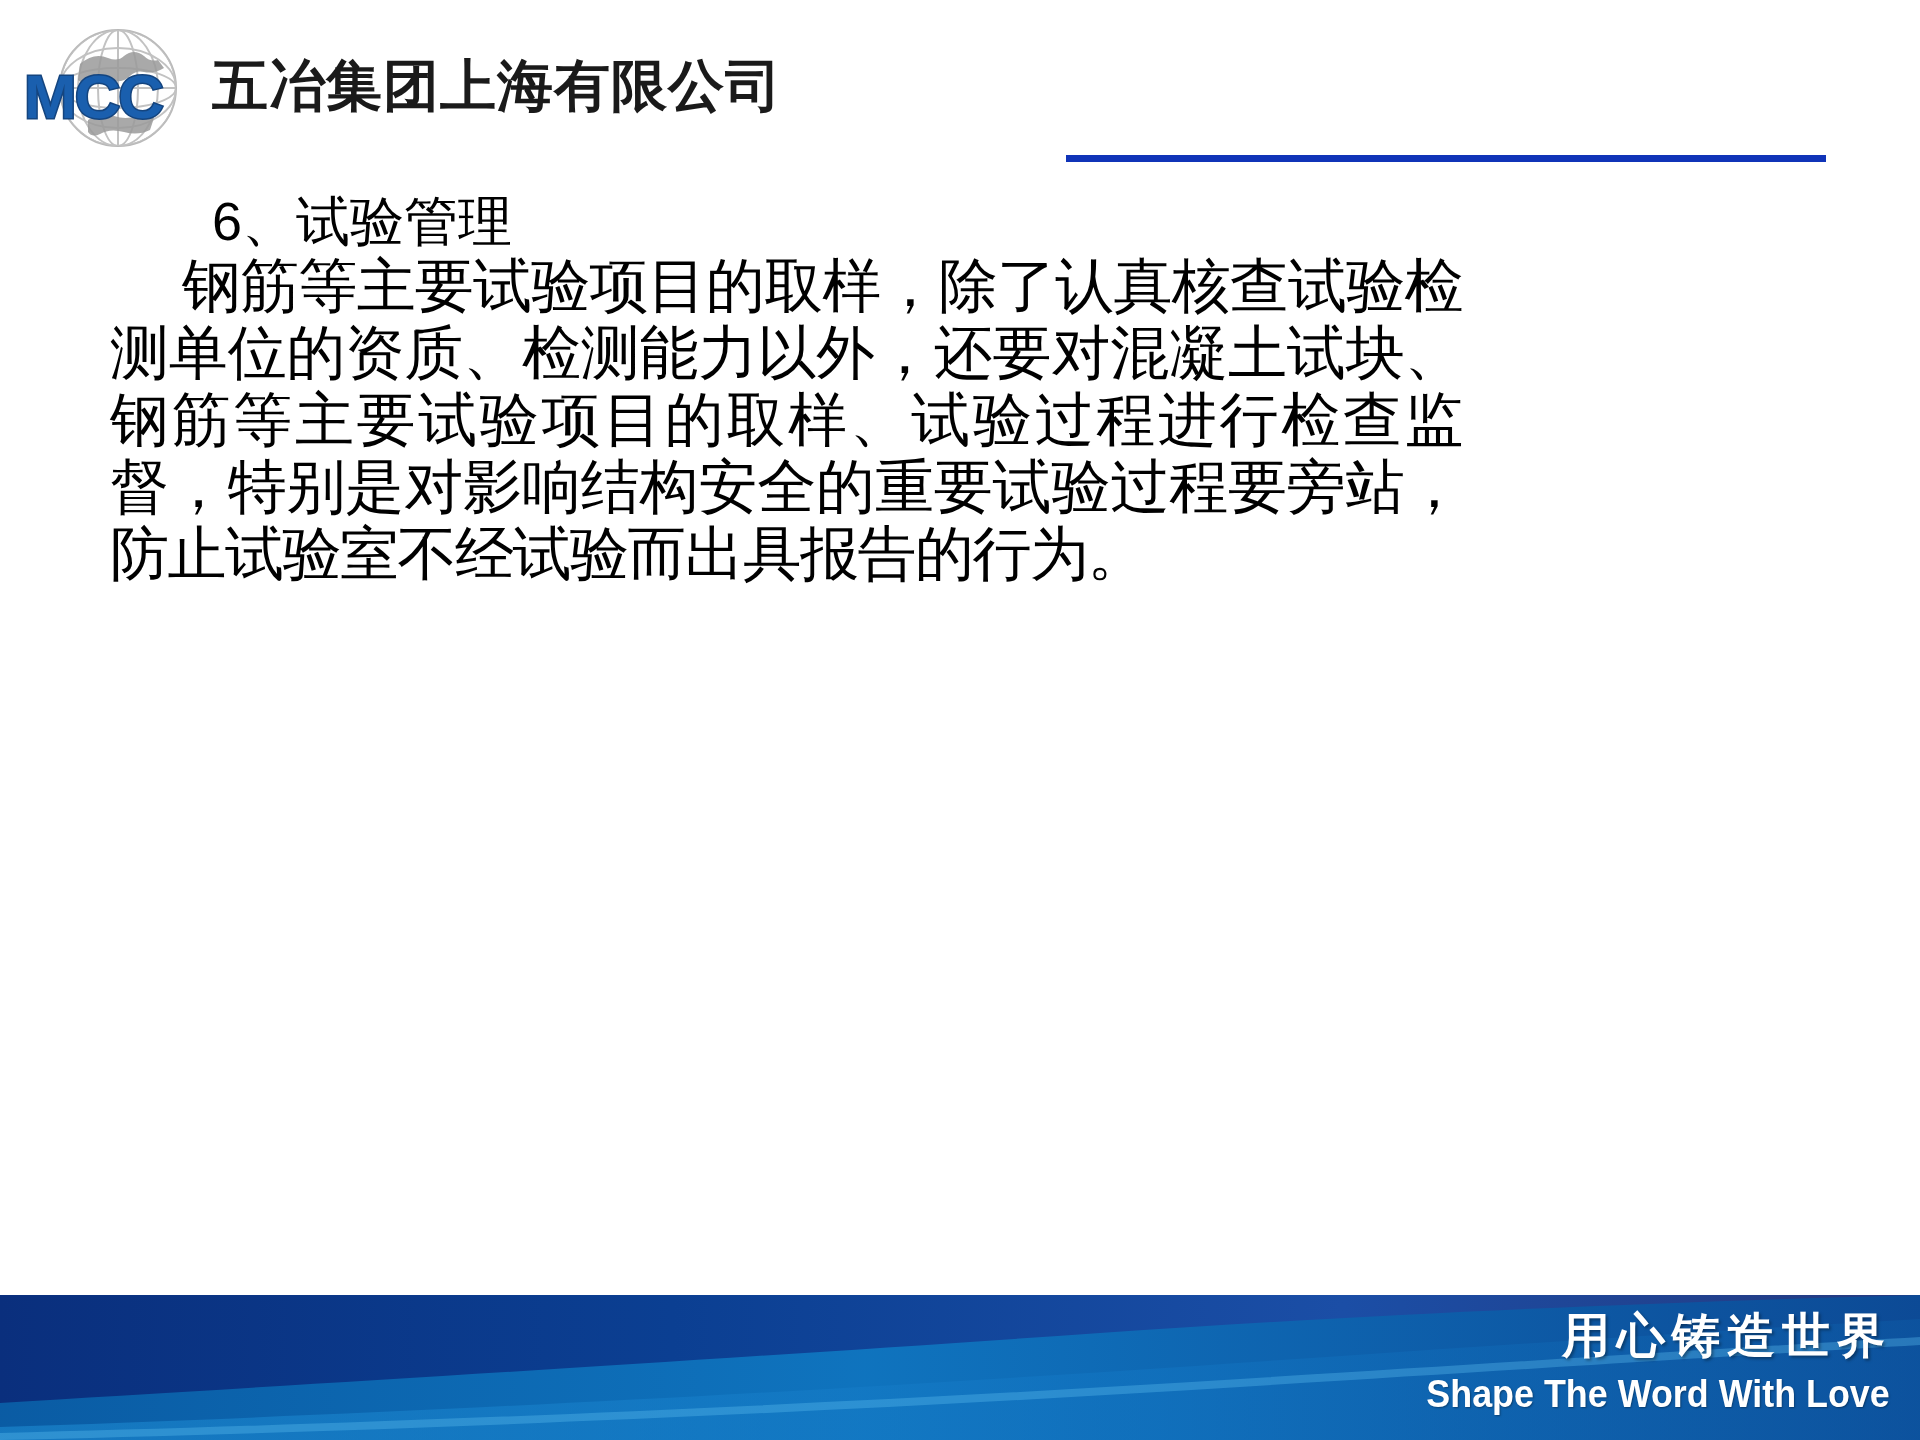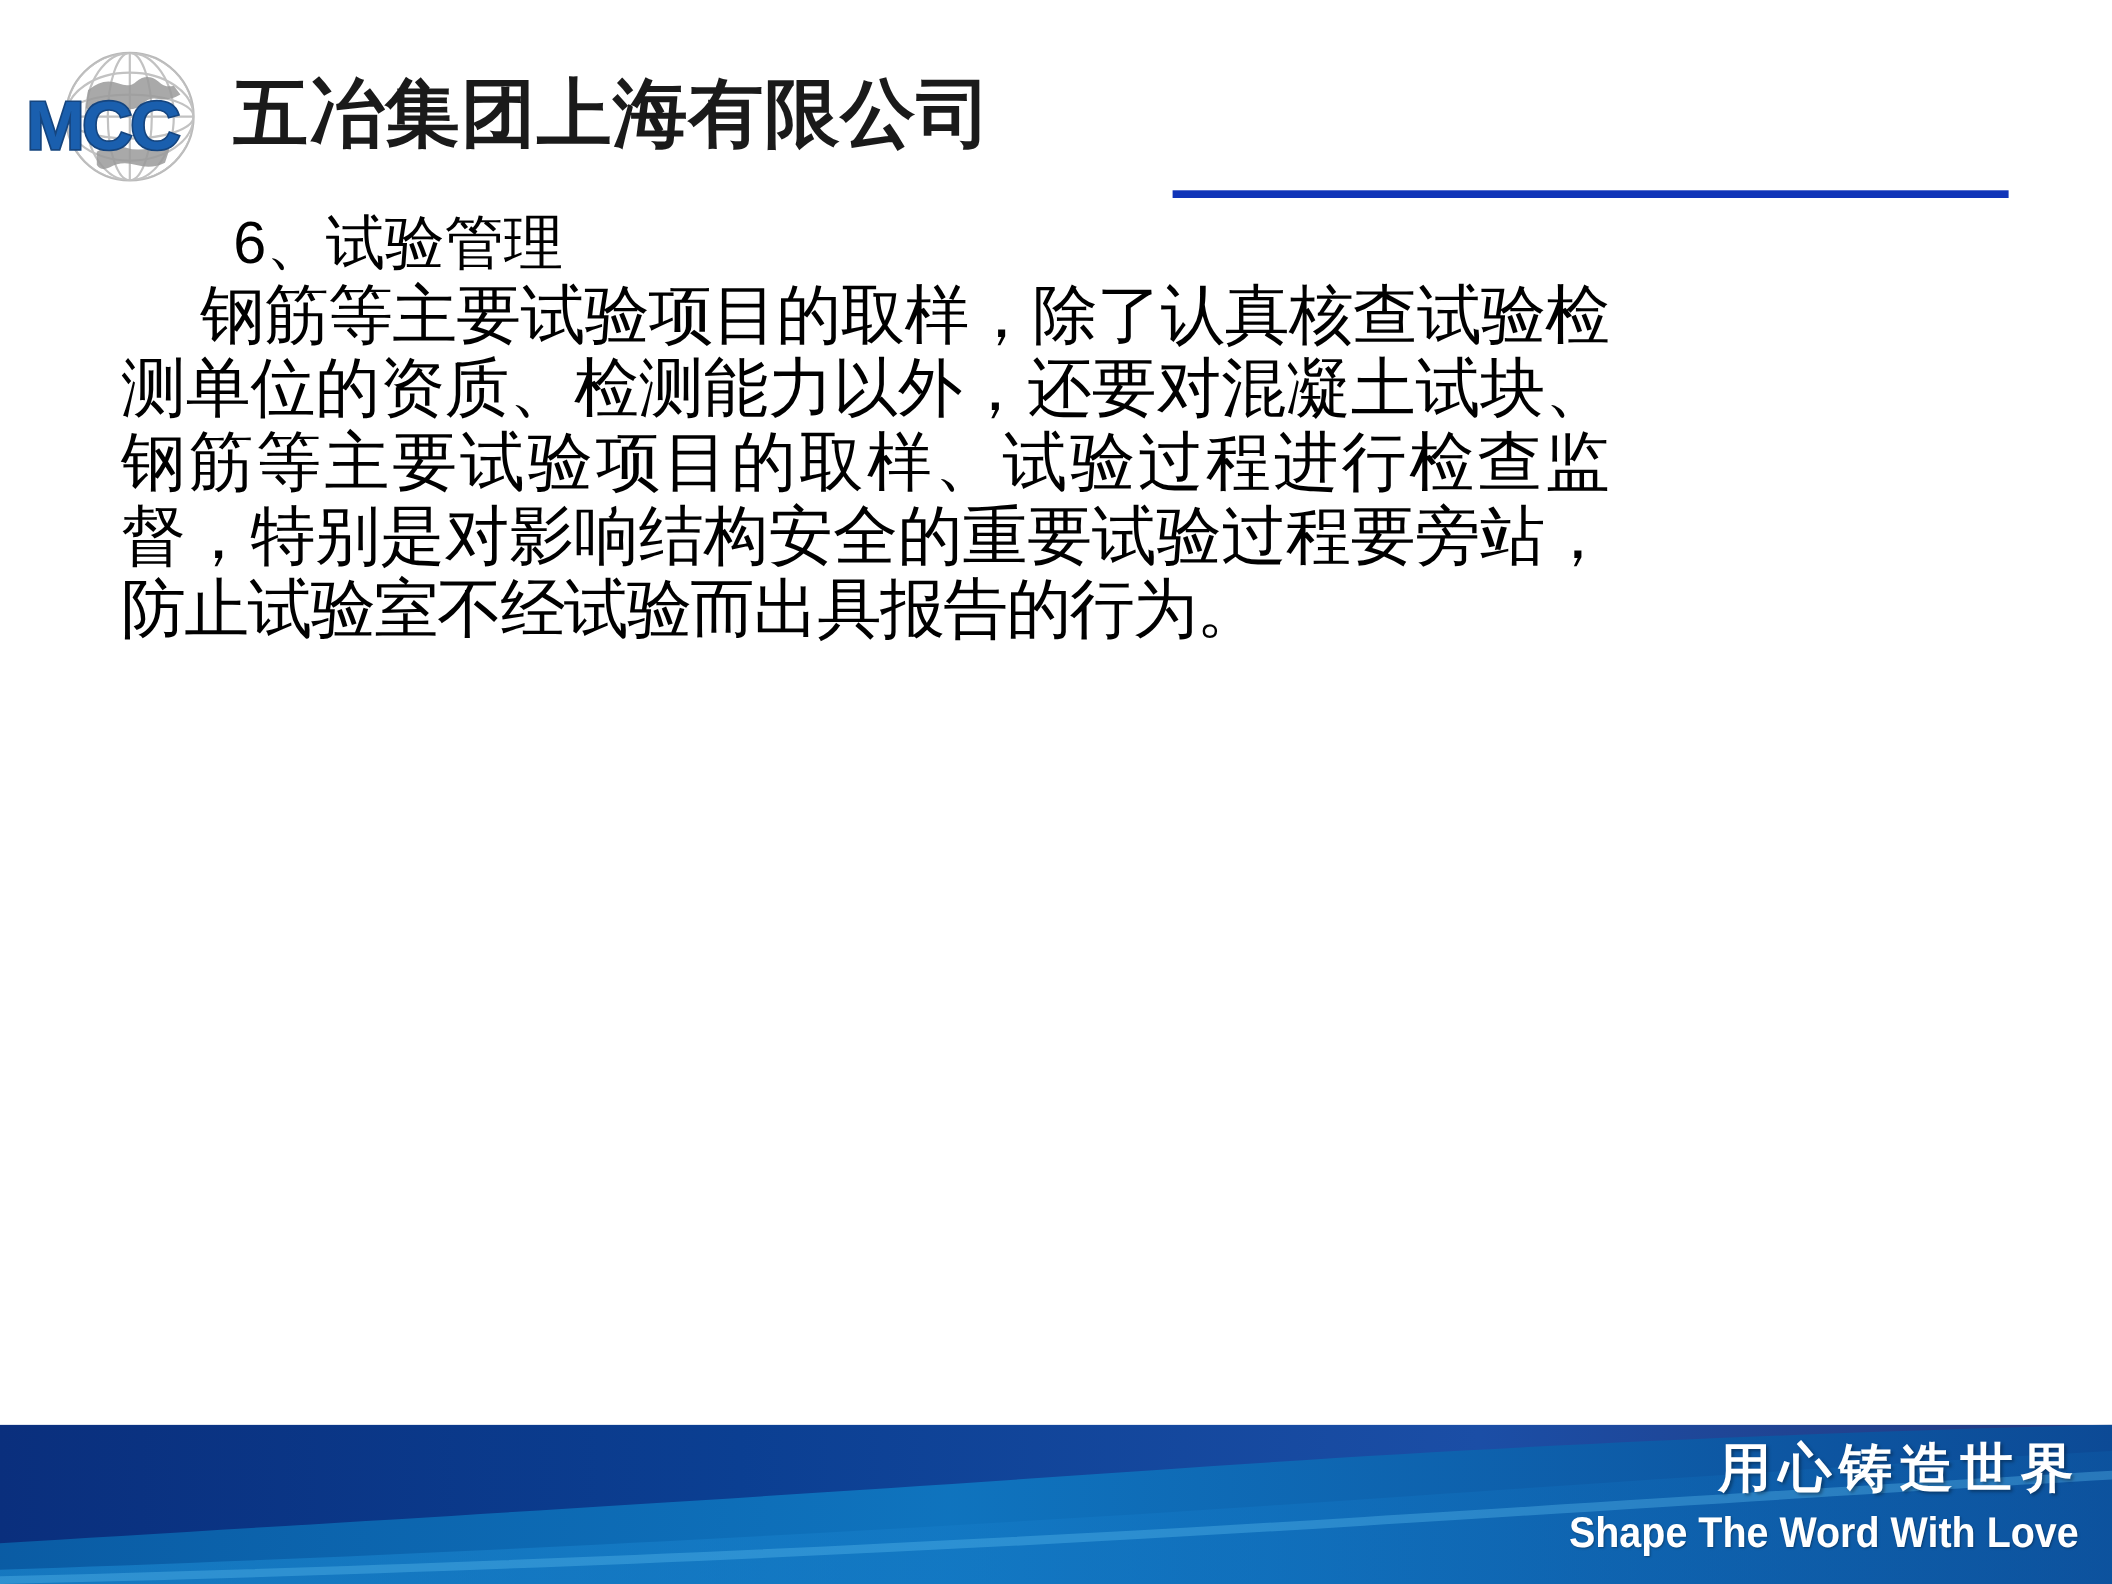--- a/index.html
+++ b/index.html
@@ -22,21 +22,20 @@
     background: #ffffff;
   }
 
   
   .header {
     position: absolute;
     left: 0;
     top: 0;
     width: 1525px;
     height: 175px;
-    margin-top: 18px;
   }
 
   .logo-mark {
     position: absolute;
     left: 22px;
     top: 22px;
     width: 196px;
     height: 128px;
   }
   .globe {
@@ -65,21 +64,21 @@
     font-stretch: condensed;
     transform: scaleX(1.02);
     transform-origin: left center;
   }
 
   .company-title {
     position: absolute;
     left: 212px;
     top: 44px;
     font-family: "DejaVu Sans", "Liberation Sans", sans-serif;
-    font-size: 68px;
+    font-size: 56px;
     line-height: 84px;
     font-weight: 700;
     color: #1a1a1a;
     letter-spacing: 1px;
     white-space: nowrap;
   }
 
   .header-rule {
     position: absolute;
     left: 1066px;

